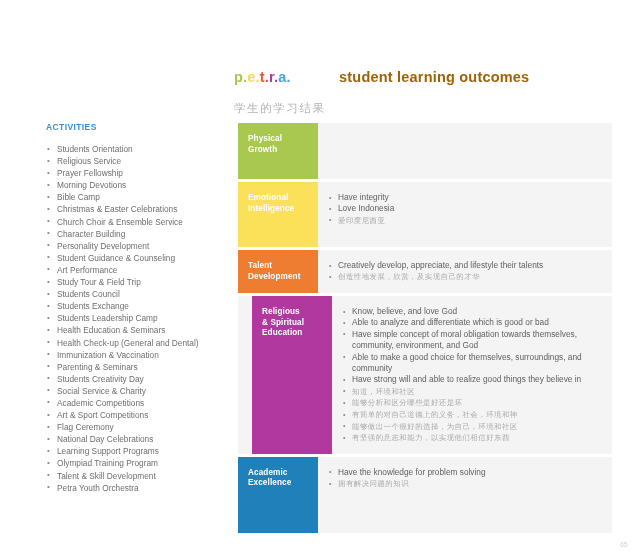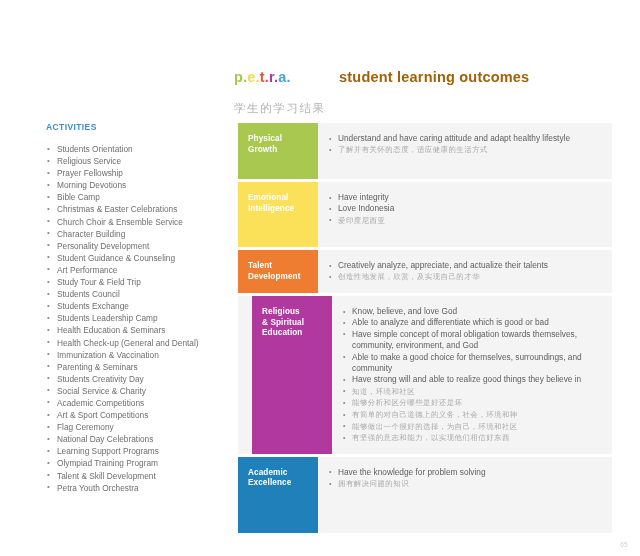--- a/index.html
+++ b/index.html
@@ -188,42 +188,36 @@
       <li>Learning Support Programs</li>
       <li>Olympiad Training Program</li>
       <li>Talent &amp; Skill Development</li>
       <li>Petra Youth Orchestra</li>
     </ul>
 </div>
 
 <div id="outcomes">
     <div class="outcome-row" style="min-height: 56px;">
       <div class="outcome-label" style="background: rgb(168, 200, 79);">Physical<br>Growth</div>
-      <div class="outcome-body">
-        <ul>
-          <li>Understand and have caring attitude and adapt healthy lifestyle</li>
-          <li class="cn">了解并有关怀的态度，适应健康的生活方式</li>
-        </ul>
-      </div>
     </div>
     <div class="outcome-row" style="min-height: 65px;">
       <div class="outcome-label" style="background: rgb(251, 224, 90);">Emotional<br>Intelligence</div>
       <div class="outcome-body">
         <ul>
           <li>Have integrity</li>
           <li>Love Indonesia</li>
           <li class="cn">爱印度尼西亚</li>
         </ul>
       </div>
     </div>
     <div class="outcome-row" style="min-height: 38px;">
       <div class="outcome-label" style="background: rgb(238, 125, 49);">Talent<br>Development</div>
       <div class="outcome-body">
         <ul>
-          <li>Creatively analyze, appreciate, and actualize their talents</li>
+          <li>Creatively develop, appreciate, and lifestyle their talents</li>
           <li class="cn">创造性地发展，欣赏，及实现自己的才华</li>
         </ul>
       </div>
     </div>
     <div class="outcome-row" style="min-height: 155px; padding-left: 14px;">
       <div class="outcome-label" style="background: rgb(176, 56, 158);">Religious<br>&amp; Spiritual<br>Education</div>
       <div class="outcome-body">
         <ul>
           <li>Know, believe, and love God</li>
           <li>Able to analyze and differentiate which is good or bad</li>

